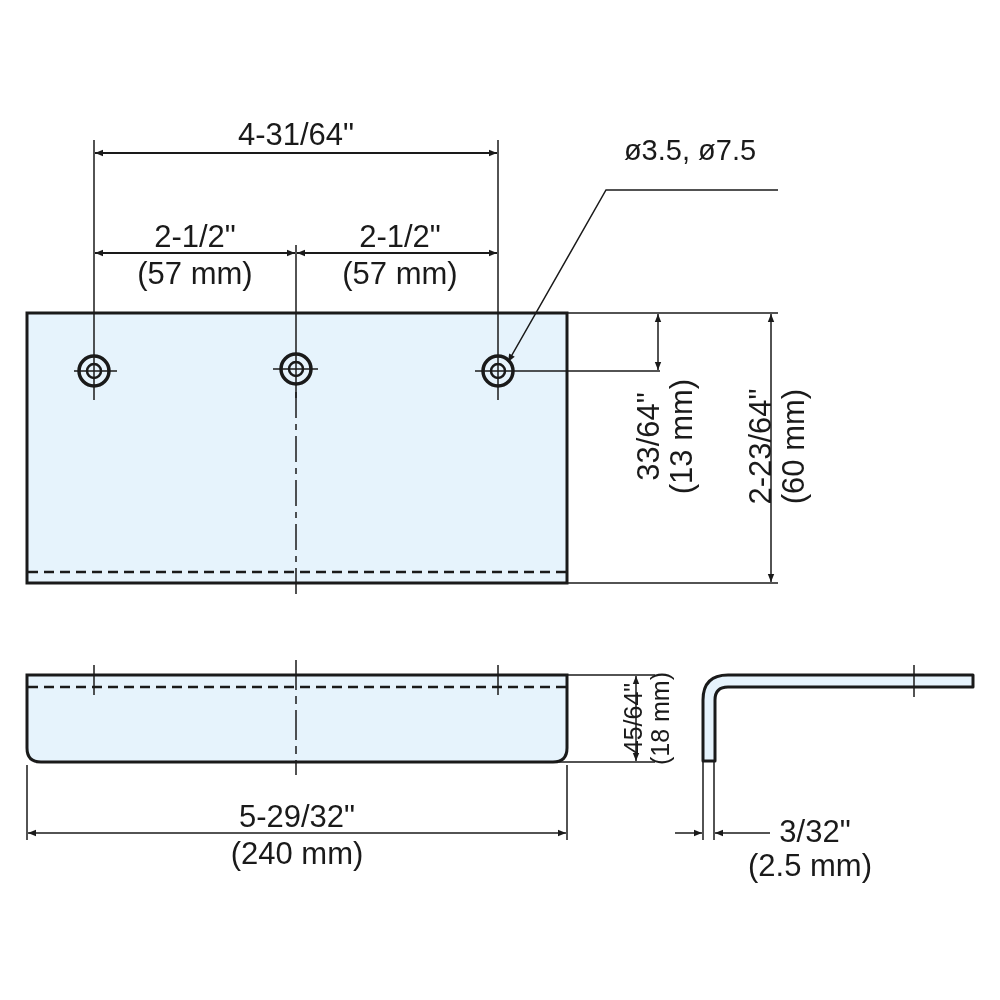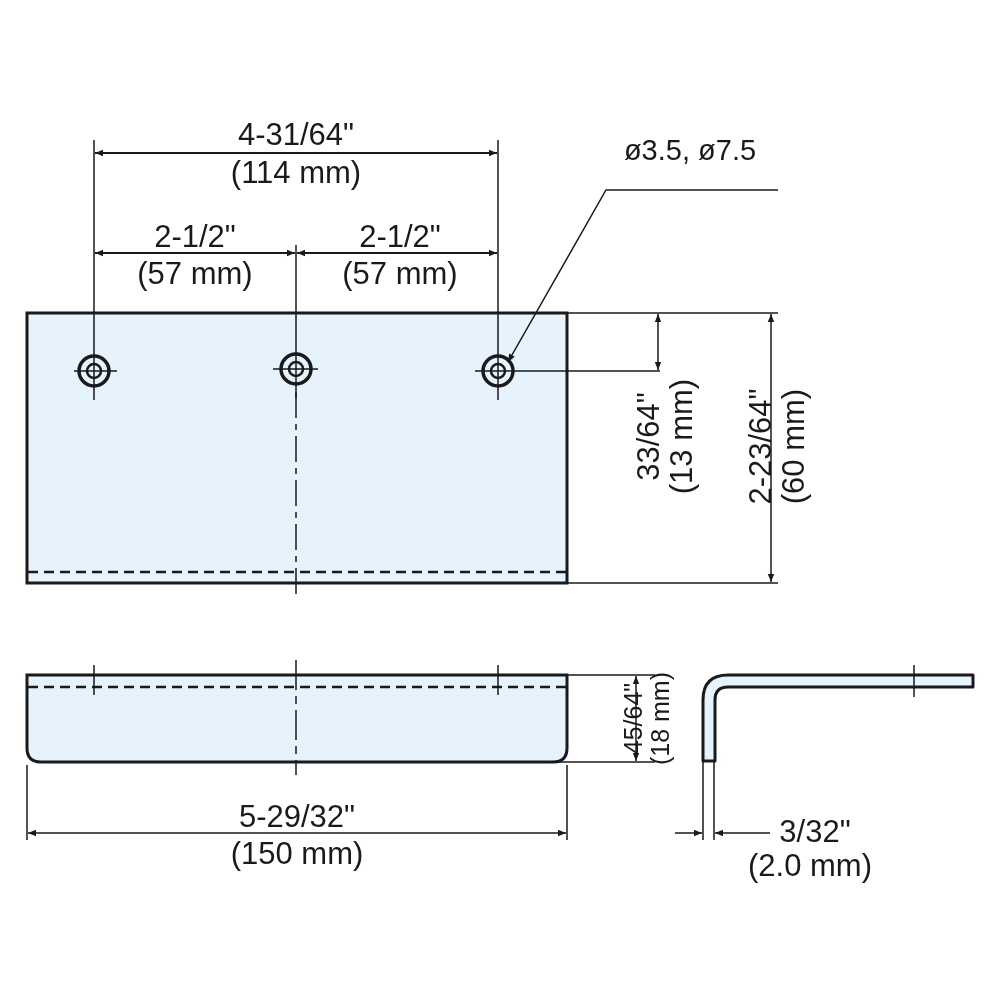--- a/index.html
+++ b/index.html
@@ -90,36 +90,35 @@
     <g stroke="#1a1a1a" stroke-width="1.5">
       <line x1="703" y1="762" x2="703" y2="840"></line>
       <line x1="714" y1="762" x2="714" y2="840"></line>
       <line x1="675" y1="833" x2="702" y2="833" marker-end="url(#ar)"></line>
       <line x1="770" y1="833" x2="715" y2="833" marker-end="url(#ar)"></line>
     </g>
   </g>
 </svg>
 
 <div class="lbl" style="left:196px;top:118px;width:200px;">4-31/64"</div>
-<div class="lbl" style="left:196px;top:156px;width:200px;">(114 mm)</div>
 
 <div class="lbl" style="left:115px;top:220px;width:160px;">2-1/2"</div>
 <div class="lbl" style="left:115px;top:257px;width:160px;">(57 mm)</div>
 <div class="lbl" style="left:320px;top:220px;width:160px;">2-1/2"</div>
 <div class="lbl" style="left:320px;top:257px;width:160px;">(57 mm)</div>
 
 <div class="lbl" style="left:600px;top:134px;width:180px;font-size:29px;">ø3.5, ø7.5</div>
 
 <div class="lbl rot" style="left:588px;top:420px;width:120px;">33/64"</div>
 <div class="lbl rot" style="left:621px;top:420px;width:120px;">(13 mm)</div>
 
 <div class="lbl rot" style="left:685px;top:430px;width:150px;">2-23/64"</div>
 <div class="lbl rot" style="left:718px;top:430px;width:150px;">(60 mm)</div>
 
 <div class="lbl" style="left:197px;top:800px;width:200px;">5-29/32"</div>
-<div class="lbl" style="left:197px;top:837px;width:200px;">(150 mm)</div>
+<div class="lbl" style="left:197px;top:837px;width:200px;">(240 mm)</div>
 
 <div class="lbl rot" style="left:583px;top:702px;width:100px;font-size:25px;">45/64"</div>
 <div class="lbl rot" style="left:610px;top:702px;width:100px;font-size:25px;">(18 mm)</div>
 
 <div class="lbl" style="left:760px;top:815px;width:110px;">3/32"</div>
-<div class="lbl" style="left:735px;top:849px;width:150px;">(2.0 mm)</div>
+<div class="lbl" style="left:735px;top:849px;width:150px;">(2.5 mm)</div>
 </div>
 
 </body></html>

